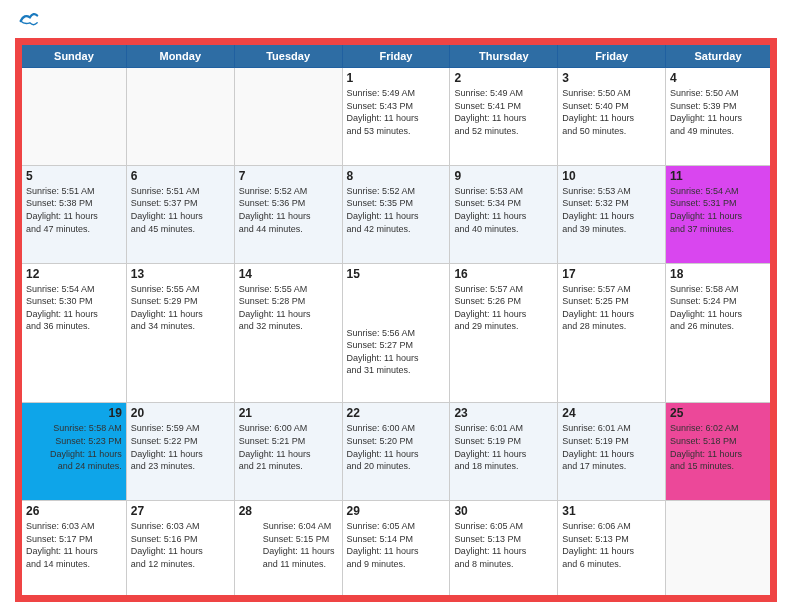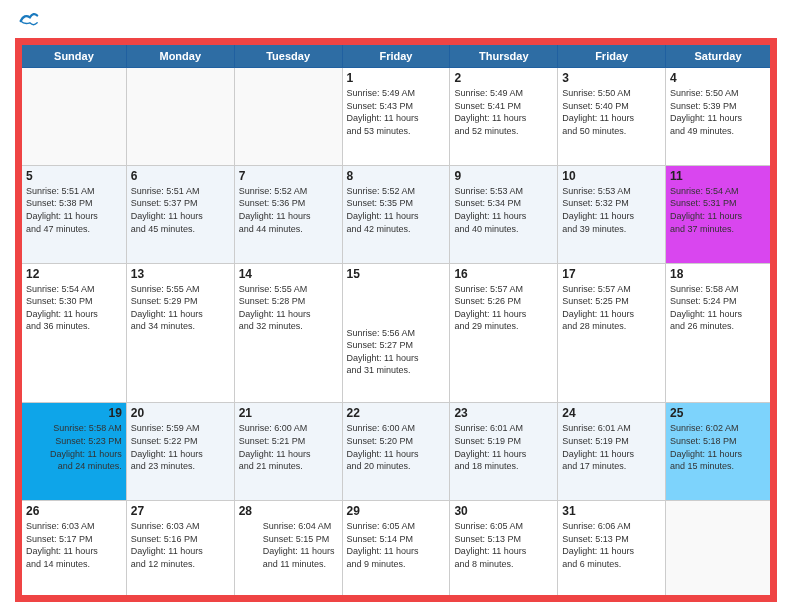--- a/index.html
+++ b/index.html
@@ -309,21 +309,21 @@
 Daylight: 11 hours
 and 18 minutes.</div>
           </td>
           <td style="background: rgb(240, 245, 250);">
             <div class="day-number">24</div>
             <div class="day-info" style="white-space: pre-line;">Sunrise: 6:01 AM
 Sunset: 5:19 PM
 Daylight: 11 hours
 and 17 minutes.</div>
           </td>
-          <td style="background: #7dd3fc;">
+          <td style="background: #ec4899;">
             <div class="day-number">25</div>
             <div class="day-info" style="white-space: pre-line;">Sunrise: 6:02 AM
 Sunset: 5:18 PM
 Daylight: 11 hours
 and 15 minutes.</div>
           </td>
         </tr>
         <tr>
           <td>
             <div class="day-number">26</div>

